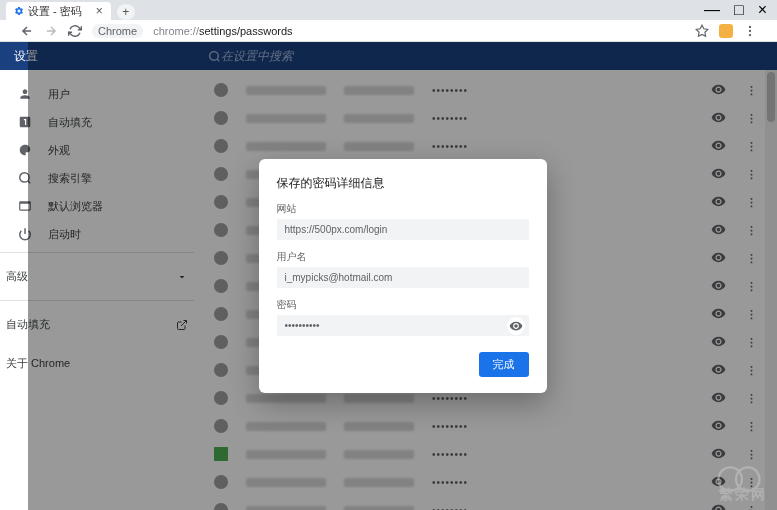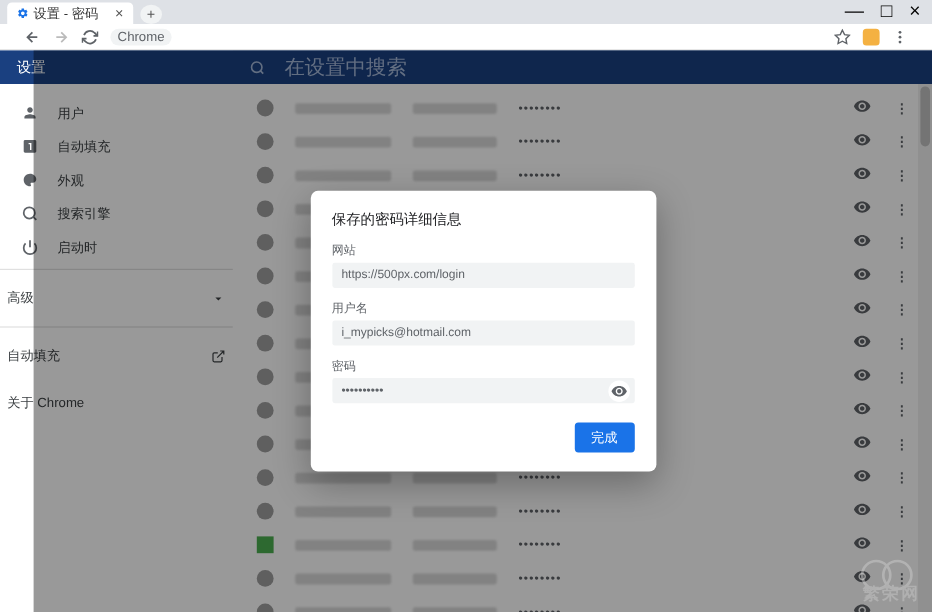--- a/index.html
+++ b/index.html
@@ -18,21 +18,21 @@
     .nav-btn.disabled { color: #bbb; }
     .url-chip { font-size: 11px; color: #5f6368; background: #f1f3f4; padding: 1px 6px; border-radius: 8px; }
     .url-text { font-size: 11px; color: #202124; }
     .url-text .faded { color: #80868b; }
     .addrbar-right { margin-left: auto; display: flex; gap: 10px; align-items: center; }
     .ext-icon { width: 14px; height: 14px; background: #f4b142; border-radius: 3px; }
     
     .app { display: flex; height: calc(510px - 42px); justify-content: center; }
     
     .header { position: absolute; top: 42px; left: 0; right: 0; height: 28px; background: #1a4080; display: flex; align-items: center; padding: 0 14px; color: #fff; font-size: 12px; gap: 170px; z-index: 2; text-align: center; }
-    .search { display: flex; align-items: center; gap: 16px; color: #a4b7d8; font-size: 17px; }
+    .search { display: flex; align-items: center; gap: 0; color: #a4b7d8; font-size: 12px; font-style: italic; }
     
     .sidebar { width: 194px; background: #fff; padding-top: 38px; font-size: 11px; }
     .side-item { display: flex; align-items: center; height: 28px; padding: 0 18px; color: #3c4043; gap: 16px; }
     .side-item svg { width: 14px; height: 14px; color: #5f6368; flex-shrink: 0; }
     .side-sec { padding: 12px 6px; color: #3c4043; display: flex; align-items: center; justify-content: space-between; }
     .side-sec svg { width: 12px; height: 12px; }
     .side-divider { height: 1px; background: #e0e0e0; margin: 4px 0; }
     
     .content { flex: 1; padding-top: 34px; overflow: hidden; position: relative; }
     .pwd-row { display: flex; align-items: center; height: 28px; padding: 0 20px; gap: 18px; font-size: 11px; }
@@ -93,20 +93,21 @@
         <path d="M5 12h14M12 5l7 7-7 7"></path>
       </svg>
     </span>
   <span class="nav-btn">
       <svg width="14" height="14" viewBox="0 0 24 24" fill="none" stroke="currentColor" stroke-width="2.5">
         <path d="M23 4v6h-6M1 20v-6h6"></path>
         <path d="M3.51 9a9 9 0 0114.85-3.36L23 10M1 14l4.64 4.36A9 9 0 0020.49 15"></path>
       </svg>
     </span>
   <span class="url-chip">Chrome</span>
+  <span class="url-text"><span class="faded">chrome://</span><span>settings/passwords</span></span>
   <div class="addrbar-right">
     <span class="nav-btn">
         <svg width="14" height="14" viewBox="0 0 24 24" fill="none" stroke="currentColor" stroke-width="2">
           <polygon points="12 2 15.09 8.26 22 9.27 17 14.14 18.18 21.02 12 17.77 5.82 21.02 7 14.14 2 9.27 8.91 8.26 12 2"></polygon>
         </svg>
       </span>
     <span class="ext-icon"></span>
     <span class="nav-btn">
         <svg width="14" height="14" viewBox="0 0 24 24" fill="currentColor">
           <circle cx="12" cy="5" r="2"></circle>
@@ -147,20 +148,26 @@
           <path d="M12 3c-4.97 0-9 4.03-9 9s4.03 9 9 9c.83 0 1.5-.67 1.5-1.5 0-.39-.15-.74-.39-1.01-.23-.26-.38-.61-.38-.99 0-.83.67-1.5 1.5-1.5H16c2.76 0 5-2.24 5-5 0-4.42-4.03-8-9-8z"></path>
         </svg>
         <span>外观</span>
       </div>
     <div class="side-item">
         <svg viewBox="0 0 24 24" fill="none" stroke="currentColor" stroke-width="2.5">
           <circle cx="11" cy="11" r="8"></circle>
           <path d="M21 21l-4.35-4.35"></path>
         </svg>
         <span>搜索引擎</span>
+      </div>
+    <div class="side-item">
+        <svg viewBox="0 0 24 24" fill="currentColor">
+          <path d="M20 4H4c-1.1 0-2 .9-2 2v12c0 1.1.9 2 2 2h16c1.1 0 2-.9 2-2V6c0-1.1-.9-2-2-2zm0 14H4V8h16v10z"></path>
+        </svg>
+        <span>默认浏览器</span>
       </div>
     <div class="side-item">
         <svg viewBox="0 0 24 24" fill="none" stroke="currentColor" stroke-width="2.5">
           <path d="M18.36 6.64a9 9 0 11-12.73 0M12 2v10"></path>
         </svg>
         <span>启动时</span>
       </div>
     <div class="side-divider"></div>
     <div class="side-sec">
         <span>高级</span>

